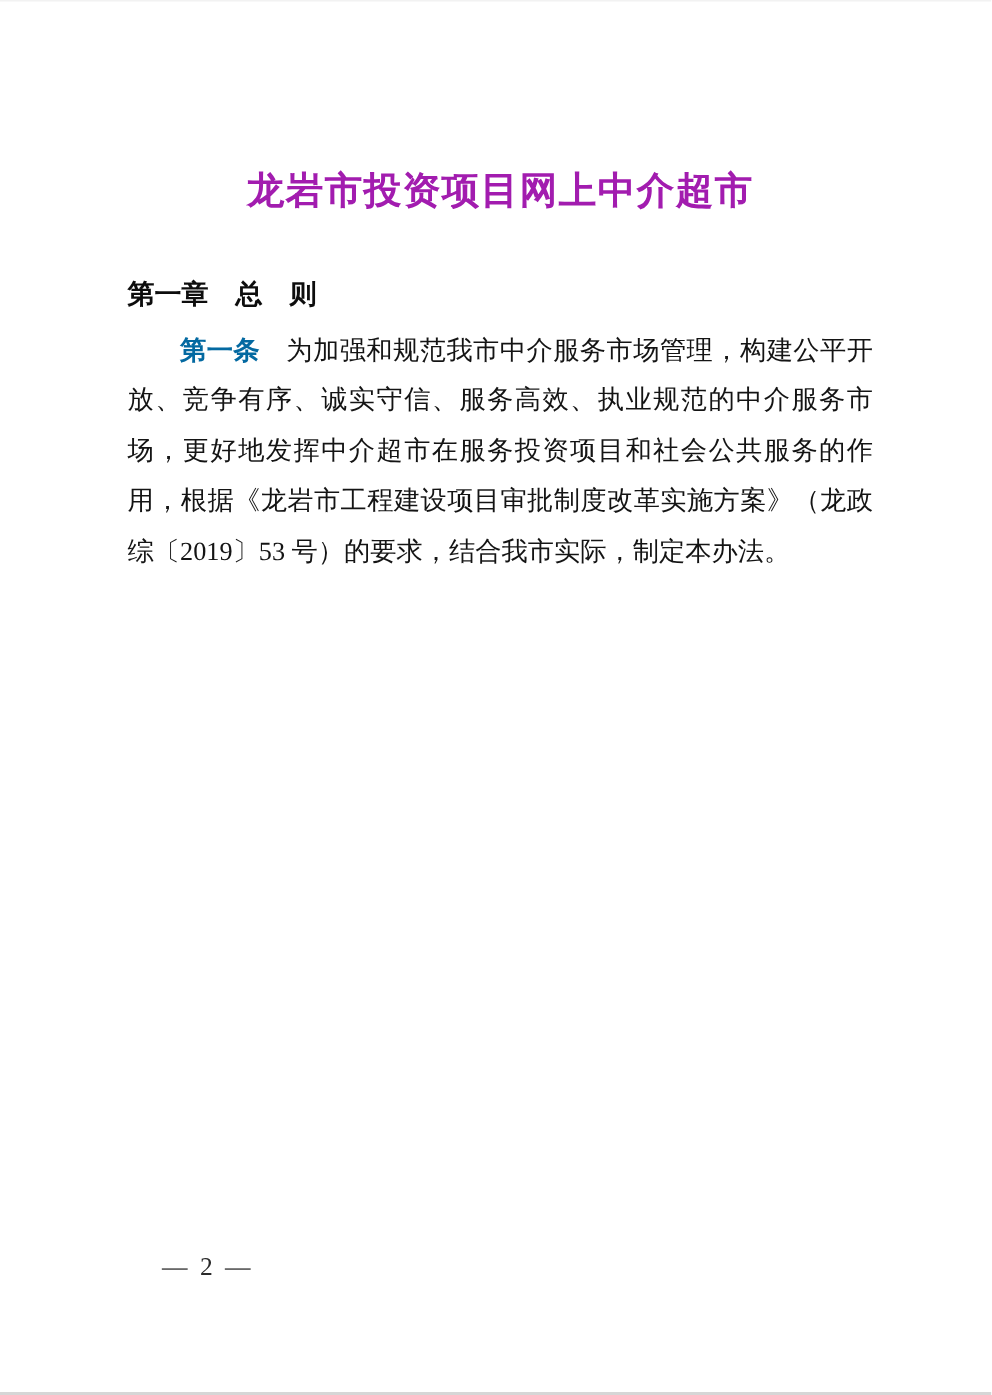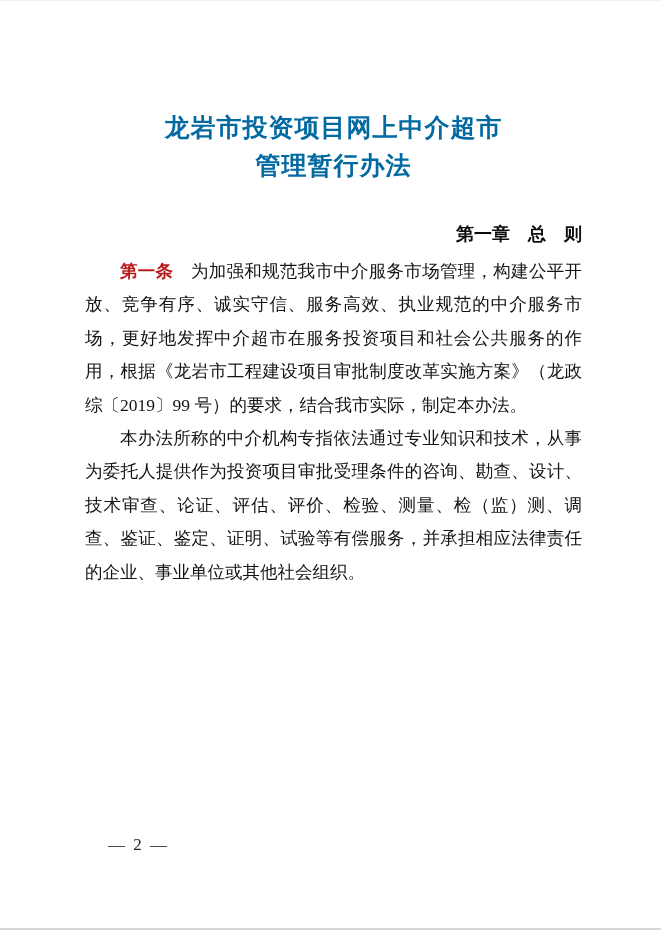--- a/index.html
+++ b/index.html
@@ -24,26 +24,26 @@
     width: 497px;
     top: 0;
   }
   .doc-title {
     margin-top: 108px;
     text-align: center;
     font-family: "Liberation Serif", "DejaVu Serif", serif;
     font-weight: bold;
     font-size: 25px;
     line-height: 38px;
-    color: #0369a1;
+    color: #a21caf;
     letter-spacing: 1px;
   }
   .chapter-heading {
     margin-top: 37px;
-    text-align: right;
+    text-align: left;
     font-family: "Liberation Sans", "DejaVu Sans", sans-serif;
     font-weight: bold;
     font-size: 18px;
     line-height: 24px;
     color: #0d0d0d;
   }
   .body-text {
     margin-top: 9px;
     font-family: "Liberation Serif", "DejaVu Serif", serif;
     font-size: 17.5px;
@@ -52,21 +52,21 @@
   }
   .para {
     margin: 0;
     text-indent: 2em;
     text-align: justify;
   }
   .lead {
     font-weight: bold;
     font-family: Liberation Serif, serif;
     margin-right: 1em;
-    color: #b91c1c;
+    color: #0369a1;
   }
   .lead:empty {
     display: none;
     margin: 0;
   }
   .page-number {
     position: absolute;
     left: 108px;
     top: 834px;
     font-family: "Liberation Serif", "DejaVu Serif", serif;
@@ -76,30 +76,26 @@
   }
 </style>
 </head>
 <body>
 
 <div class="page">
   <div class="content">
 
     <div class="doc-title">
       <div>龙岩市投资项目网上中介超市</div>
-      <div>管理暂行办法</div>
     </div>
 
     <div class="chapter-heading">第一章　总　则</div>
 
     <div class="body-text">
       <p class="para">
-        <span class="lead">第一条</span><span>为加强和规范我市中介服务市场管理，构建公平开放、竞争有序、诚实守信、服务高效、执业规范的中介服务市场，更好地发挥中介超市在服务投资项目和社会公共服务的作用，根据《龙岩市工程建设项目审批制度改革实施方案》（龙政综〔2019〕99 号）的要求，结合我市实际，制定本办法。</span>
-      </p>
-      <p class="para">
-        <span>本办法所称的中介机构专指依法通过专业知识和技术，从事为委托人提供作为投资项目审批受理条件的咨询、勘查、设计、技术审查、论证、评估、评价、检验、测量、检（监）测、调查、鉴证、鉴定、证明、试验等有偿服务，并承担相应法律责任的企业、事业单位或其他社会组织。</span>
+        <span class="lead">第一条</span><span>为加强和规范我市中介服务市场管理，构建公平开放、竞争有序、诚实守信、服务高效、执业规范的中介服务市场，更好地发挥中介超市在服务投资项目和社会公共服务的作用，根据《龙岩市工程建设项目审批制度改革实施方案》（龙政综〔2019〕53 号）的要求，结合我市实际，制定本办法。</span>
       </p>
     </div>
 
   </div>
 
   <div class="page-number">— 2 —</div>
 </div>
 
 </body></html>

